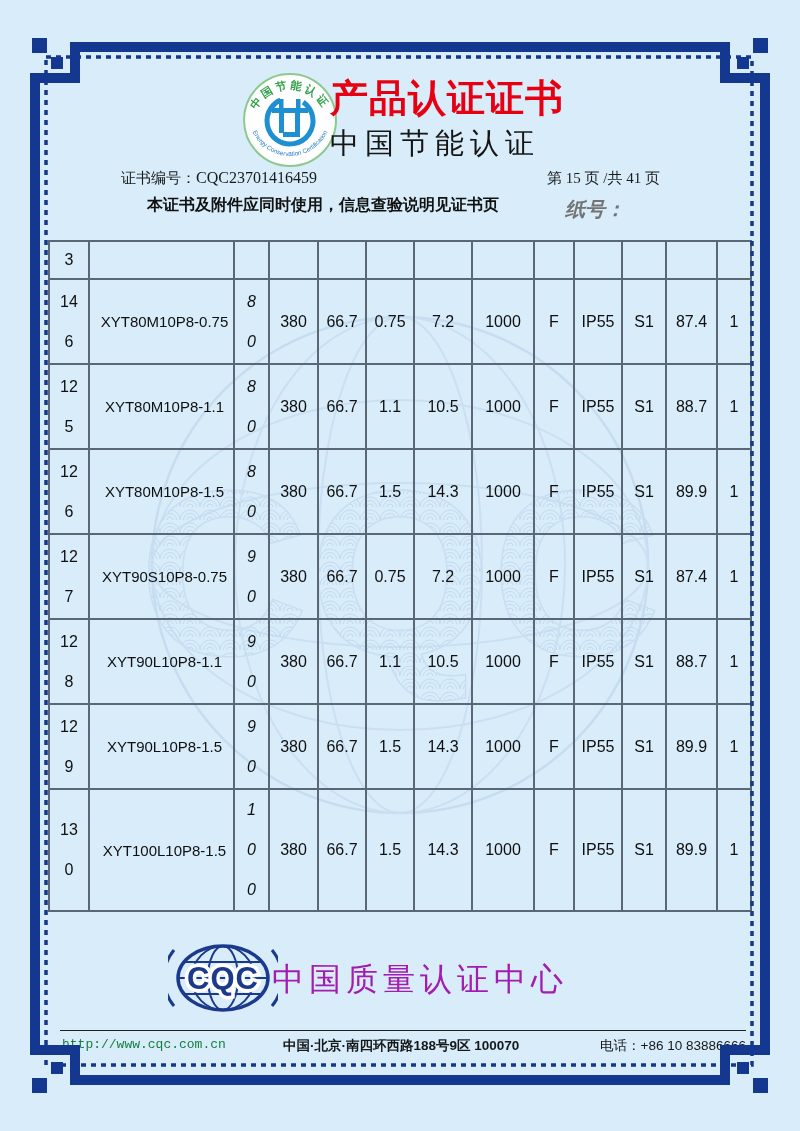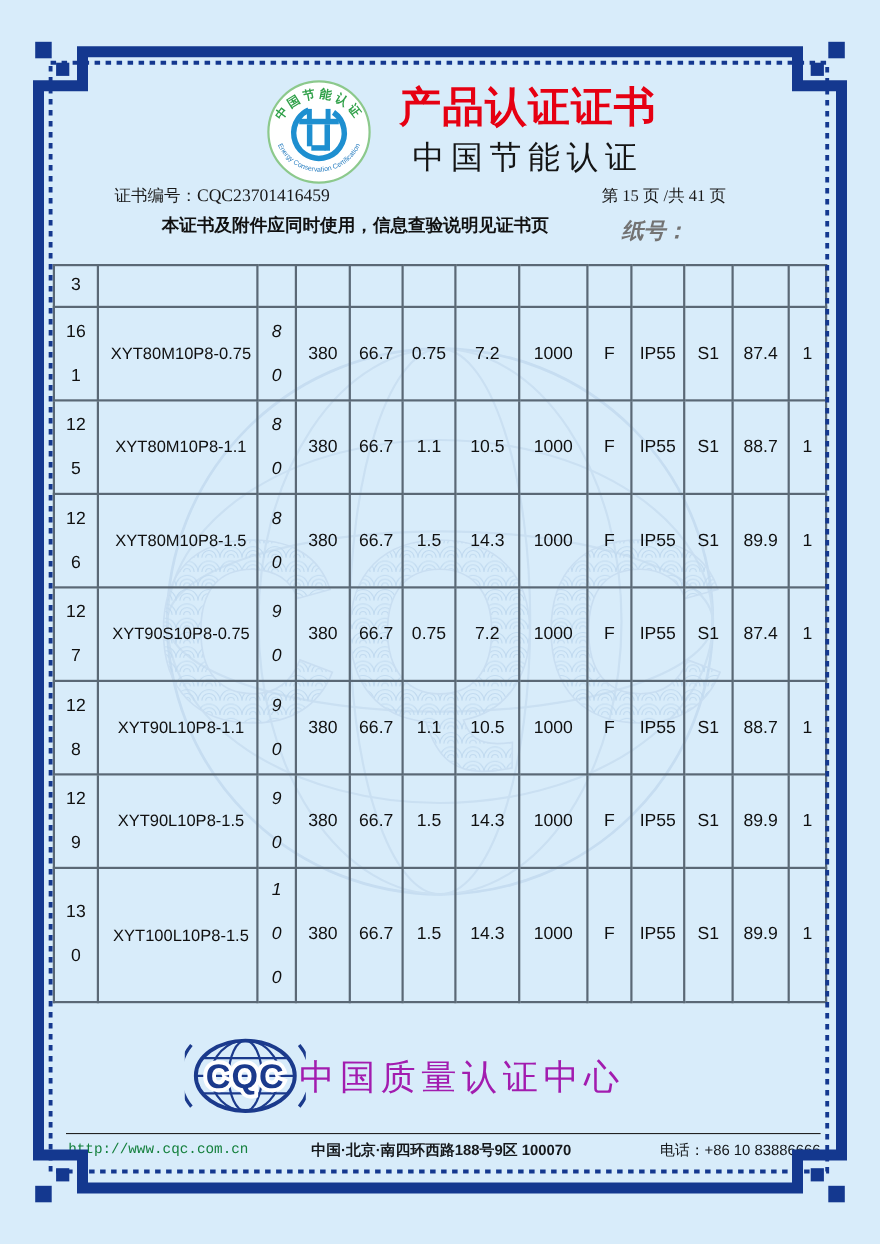--- a/index.html
+++ b/index.html
@@ -7,26 +7,26 @@
   #page{position:relative;width:800px;height:1131px;background:#d8ecfa;overflow:hidden;}
 
   
   #border-svg{position:absolute;left:0;top:0;z-index:6;pointer-events:none;}
 
   
   #watermark{position:absolute;left:0;top:0;z-index:1;pointer-events:none;}
 
   
   .hdr-logo{position:absolute;left:241px;top:71px;z-index:3;}
-  .title-block{position:absolute;left:330px;top:78px;width:300px;text-align:center;z-index:3;}
+  .title-block{position:absolute;left:330px;top:78px;width:300px;text-align:left;z-index:3;}
   .doc-title{font-size:38px;font-weight:bold;letter-spacing:1px;color:#e60012;
              font-family:"Liberation Sans",sans-serif;line-height:1.1;}
   .doc-subtitle{font-size:29px;letter-spacing:6px;color:#151515;margin-top:4px;
              font-family:"Liberation Sans",sans-serif;}
-  .certline{position:absolute;top:169px;left:104px;z-index:3;
+  .certline{position:absolute;top:169px;left:121px;z-index:3;
             font-family:"Liberation Serif",serif;font-size:15px;color:#1a1a1a;text-align:right;}
   .certline .certno{font-size:16px;}
   .pageinfo{position:absolute;top:169px;left:547px;z-index:3;
             font-family:"Liberation Serif",serif;font-size:15px;color:#1a1a1a;}
   .noteline{position:absolute;top:195px;left:115px;z-index:3;
             font-weight:bold;font-size:16px;color:#111;margin-left:32px;}
   .paperno{position:absolute;top:196px;left:565px;z-index:3;
            font-weight:bold;font-size:20px;color:#737373;font-style:italic;}
 
   
@@ -153,21 +153,21 @@
         <td></td>
           <td></td>
         <td></td>
           <td></td>
         <td></td>
           <td></td>
         <td></td>
           <td></td>
       </tr>
     <tr>
-          <td class="td-no">161</td>
+          <td class="td-no">146</td>
           <td class="td-model">XYT80M10P8-0.75</td>
           <td class="td-frame">80</td>
           <td>380</td>
           <td>66.7</td>
           <td>0.75</td>
           <td>7.2</td>
           <td>1000</td>
           <td>F</td>
           <td>IP55</td>
           <td>S1</td>

